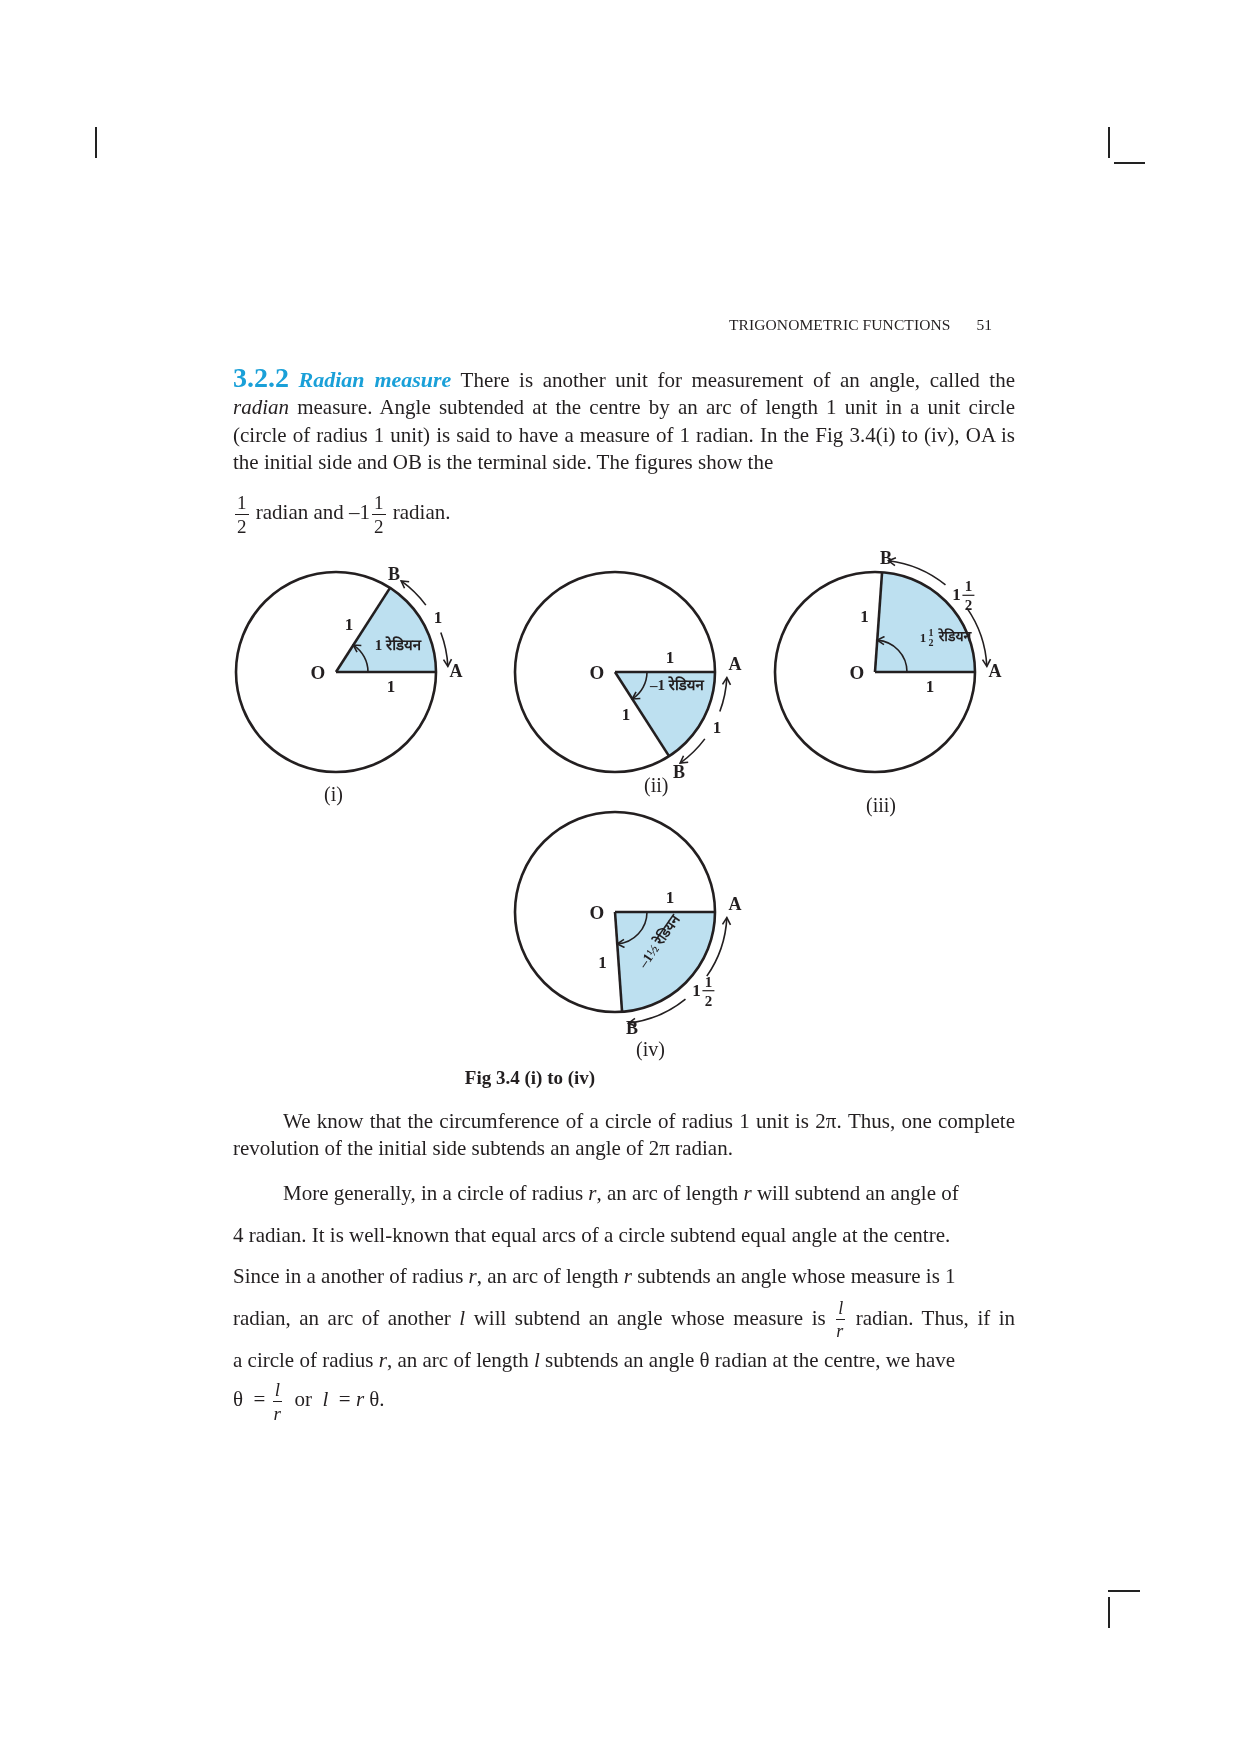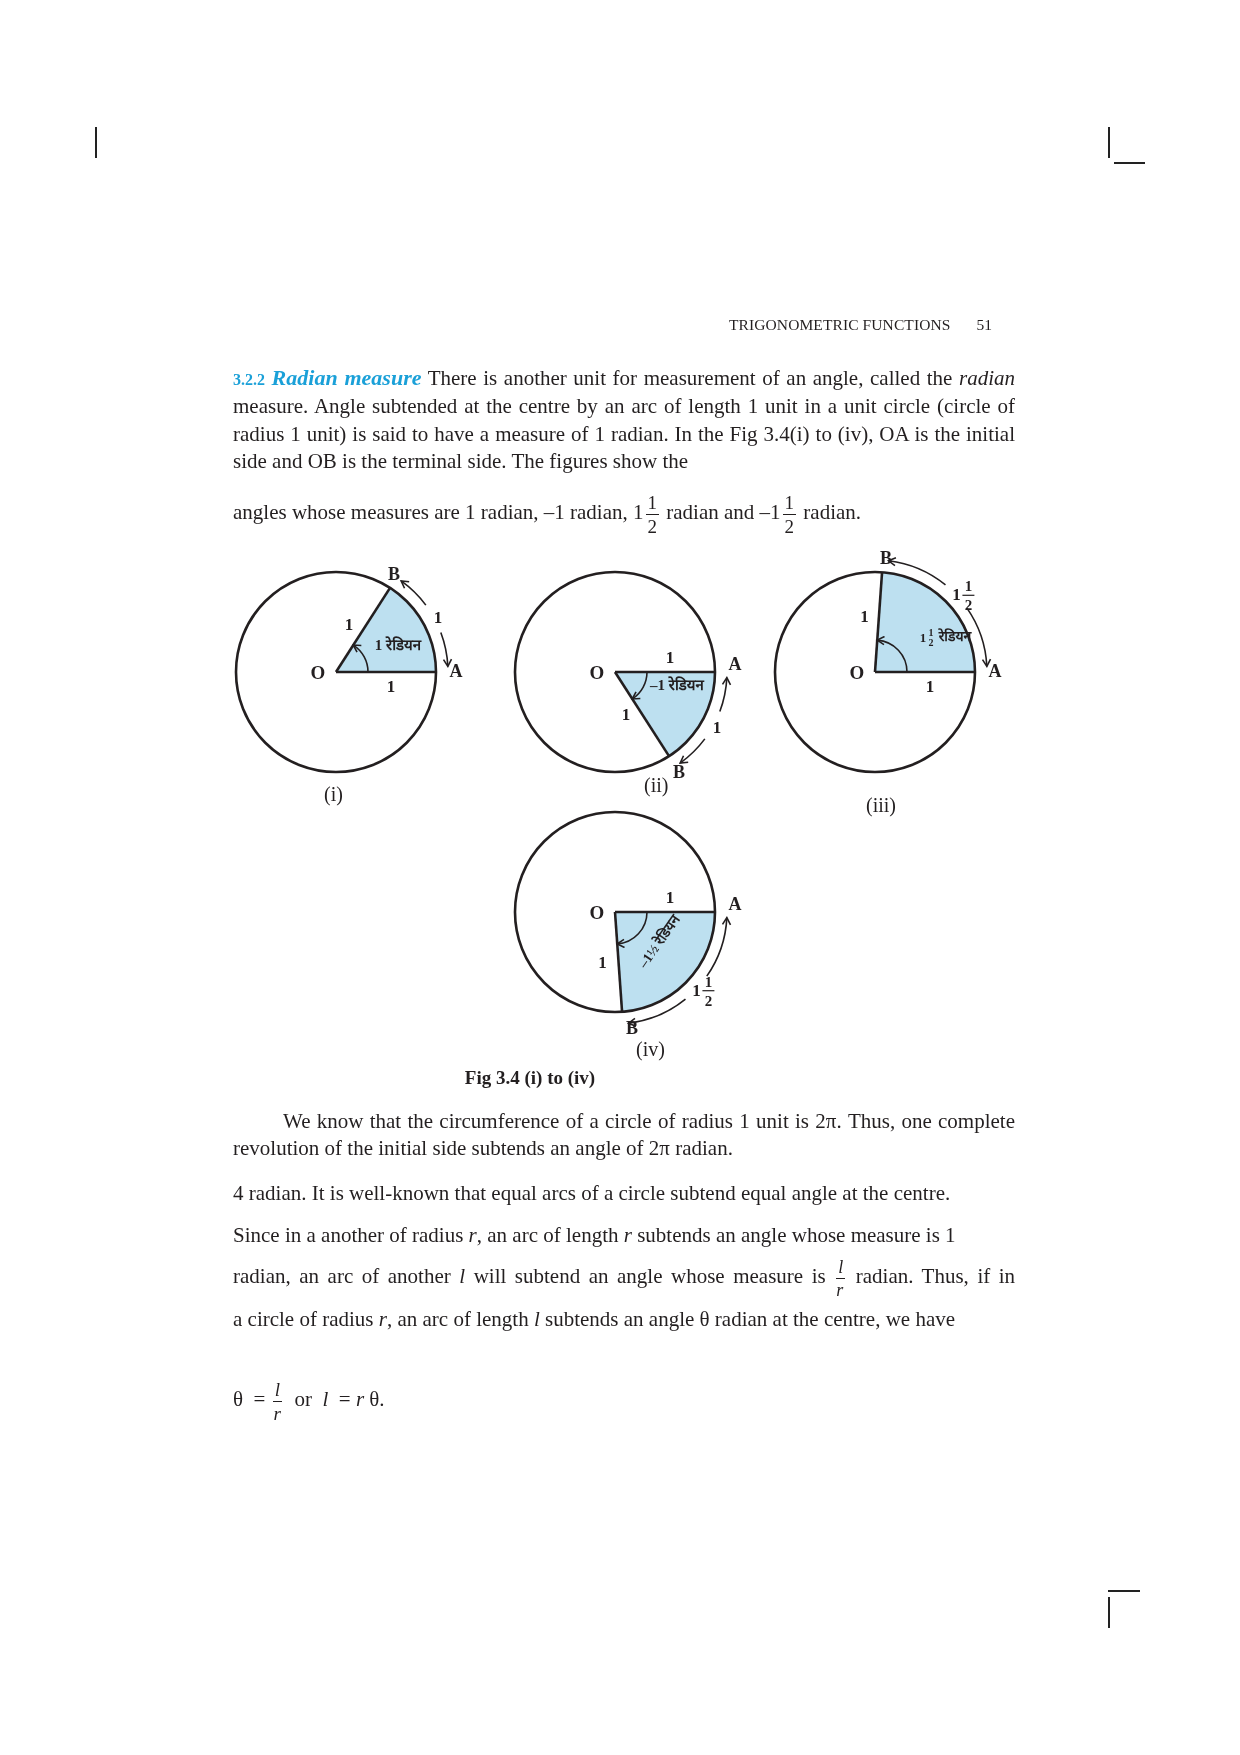--- a/index.html
+++ b/index.html
@@ -29,29 +29,29 @@
 <div class="crop" style="left:1108px;top:127px;width:2px;height:31px;"></div>
 <div class="crop" style="left:1114px;top:162px;width:31px;height:2px;"></div>
 <div class="crop" style="left:1108px;top:1590px;width:32px;height:2px;"></div>
 <div class="crop" style="left:1108px;top:1597px;width:2px;height:31px;"></div>
 
 <div class="runhead">
   <span>TRIGONOMETRIC FUNCTIONS</span><span class="pg">51</span>
 </div>
 
 <div class="para" style="top:364px;">
-  <span class="sec-num" style="font-size:16px;margin-top:46px;">3.2.2</span>
+  <span class="sec-num" style="font-size:28px;margin-top:46px;">3.2.2</span>
   <span class="sec-title" style="font-size:22px;">Radian measure</span>
   <span>There is another unit for measurement of an angle, called the</span>
   <span class="it">radian</span>
   <span>measure. Angle subtended at the centre by an arc of length 1 unit in a unit circle (circle of radius 1 unit) is said to have a measure of 1 radian. In the Fig 3.4(i) to (iv), OA is the initial side and OB is the terminal side. The figures show the</span>
 </div>
 
 <div class="line" style="top:493px;">
-  <span>angles whose measures are 1 radian, –1 radian, 1</span><span class="frac"><span class="num">1</span><span class="den">2</span></span>
+  <span class="frac"><span class="num">1</span><span class="den">2</span></span>
   <span>radian and –1</span><span class="frac"><span class="num">1</span><span class="den">2</span></span>
   <span>radian.</span>
 </div>
 
 <svg class="abs" style="left:0;top:0;" width="1240" height="1755">
   <defs>
     <marker id="ah" markerWidth="10" markerHeight="10" refX="8" refY="5" orient="auto" markerUnits="userSpaceOnUse">
       <path d="M1,1 L8,5 L1,9" fill="none" stroke="#231f20" stroke-width="1.6"></path>
     </marker>
   </defs>
@@ -139,20 +139,26 @@
     <div class="figlab" style="left: 636px; top: 1038px;">(iv)</div>
   </div>
 
 <div class="caption">Fig 3.4 (i) to (iv)</div>
 
 <div class="para" style="top:1108px;text-indent:50px;">
   <span>We know that the circumference of a circle of radius 1 unit is 2π. Thus, one complete revolution of the initial side subtends an angle of  2π radian.</span>
 </div>
 
 <div class="para" style="top:1173px;line-height:41.5px;">
+  <div style="text-indent:50px;">
+    <span>More generally, in a circle of radius</span>
+    <span class="it">r</span><span>, an arc of length</span>
+    <span class="it">r</span>
+    <span>will subtend an angle of</span>
+  </div>
   <div><span>4 radian. It is well-known that equal arcs of a circle subtend equal angle at the centre.</span></div>
   <div>
     <span>Since in a another of radius</span>
     <span class="it">r</span><span>, an arc of length</span>
     <span class="it">r</span>
     <span>subtends an angle whose measure is 1</span>
   </div>
   <div style="text-align:justify;text-align-last:justify;">
     <span>radian, an arc of another</span>
     <span class="it">l</span>

